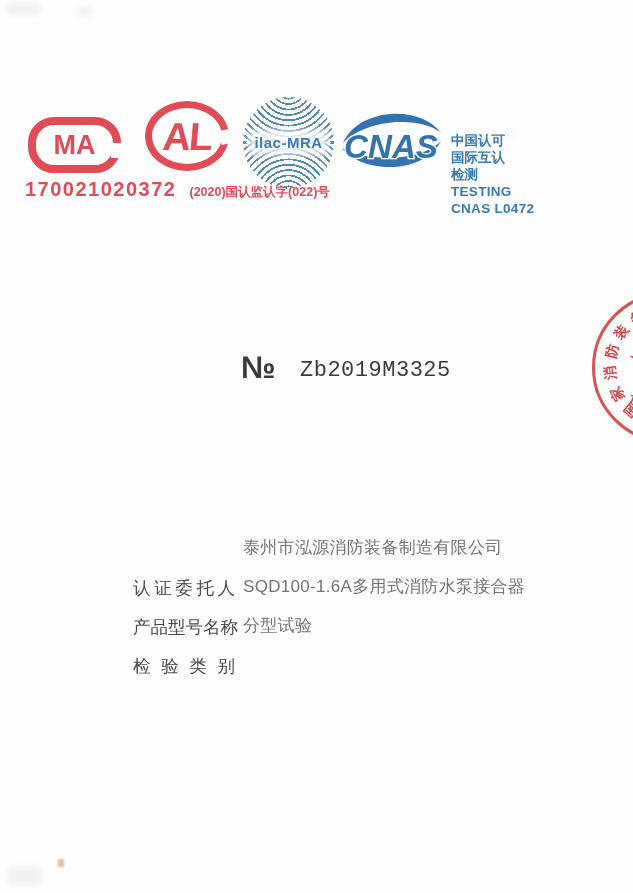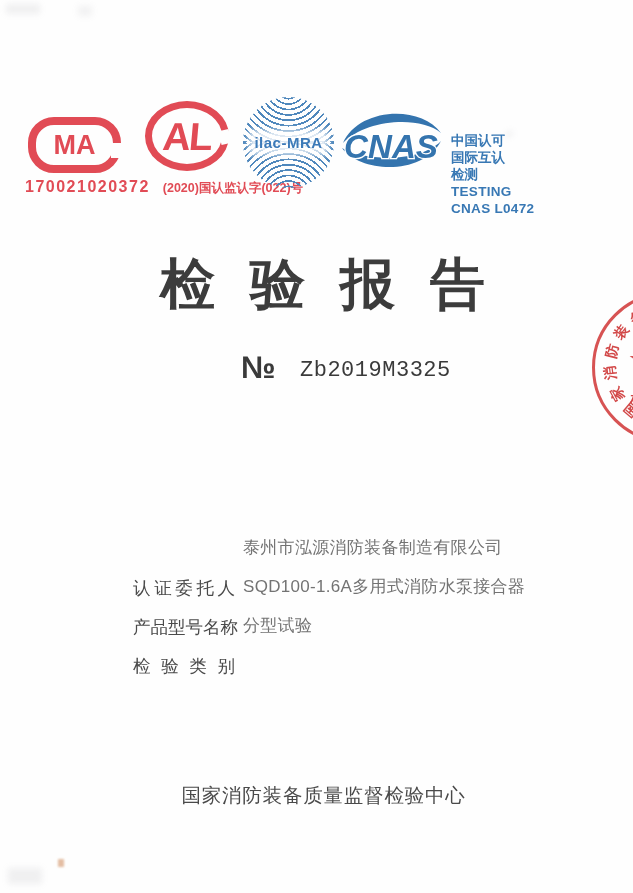--- a/index.html
+++ b/index.html
@@ -22,21 +22,21 @@
 
   
   .cma-logo{position:absolute;left:28px;top:117px;width:93px;height:56px;
     border:8px solid #e14b55;border-radius:26px;box-sizing:border-box;
     display:flex;align-items:center;justify-content:center;}
   .cma-logo .letters{font-weight:900;font-size:27px;line-height:1;color:#e14b55;letter-spacing:0;}
   .c-gap{position:absolute;background:#fefefe;}
   .cma-logo .c-gap{right:-9px;top:18px;width:11px;height:15px;}
 
   .cert-line{position:absolute;left:25px;top:178px;white-space:nowrap;color:#e14b55;}
-  .cert-line .num{font-weight:800;font-size:16px;letter-spacing:1.5px;text-align:right;}
+  .cert-line .num{font-weight:800;font-size:20px;letter-spacing:1.5px;text-align:right;}
   .cert-line .txt{font-weight:800;font-size:12.5px;margin-left:13px;letter-spacing:0;}
 
   .cal-logo{position:absolute;left:145px;top:101px;width:84px;height:70px;
     border:7px solid #e14b55;border-radius:50%;box-sizing:border-box;
     display:flex;align-items:center;justify-content:center;}
   .cal-logo .letters{font-weight:900;font-size:39px;line-height:1;color:#e14b55;
     transform:skewX(-5deg);letter-spacing:-2px;}
   .cal-logo .c-gap{right:-8px;top:22px;width:10px;height:14px;transform:rotate(-12deg);}
 
   .ilac-logo{position:absolute;left:243px;top:97px;width:91px;height:91px;
@@ -132,21 +132,20 @@
   </div>
 
   <div class="accred-block">
     <div class="zh">中国认可</div>
     <div class="zh">国际互认</div>
     <div class="zh">检测</div>
     <div class="en">TESTING</div>
     <div class="en">CNAS L0472</div>
   </div>
 
-  <div class="report-title">检验报告</div>
 
   <div class="report-no">
     <span class="no-sym">№</span>
     <span class="no-val">Zb2019M3325</span>
   </div>
 
   <div class="seal">
     <div class="seal-ring"></div>
     <div class="seal-star"></div>
     <div>
@@ -165,15 +164,14 @@
       <span class="field-label">认证委托人</span><span class="field-value">泰州市泓源消防装备制造有限公司</span>
     </div>
     <div class="field-row">
       <span class="field-label">产品型号名称</span><span class="field-value">SQD100-1.6A多用式消防水泵接合器</span>
     </div>
     <div class="field-row r3">
       <span class="field-label">检验类别</span><span class="field-value">分型试验</span>
     </div>
   </div>
 
-  <div class="footer-org">国家消防装备质量监督检验中心</div>
 
 </div>
 
 </body></html>

